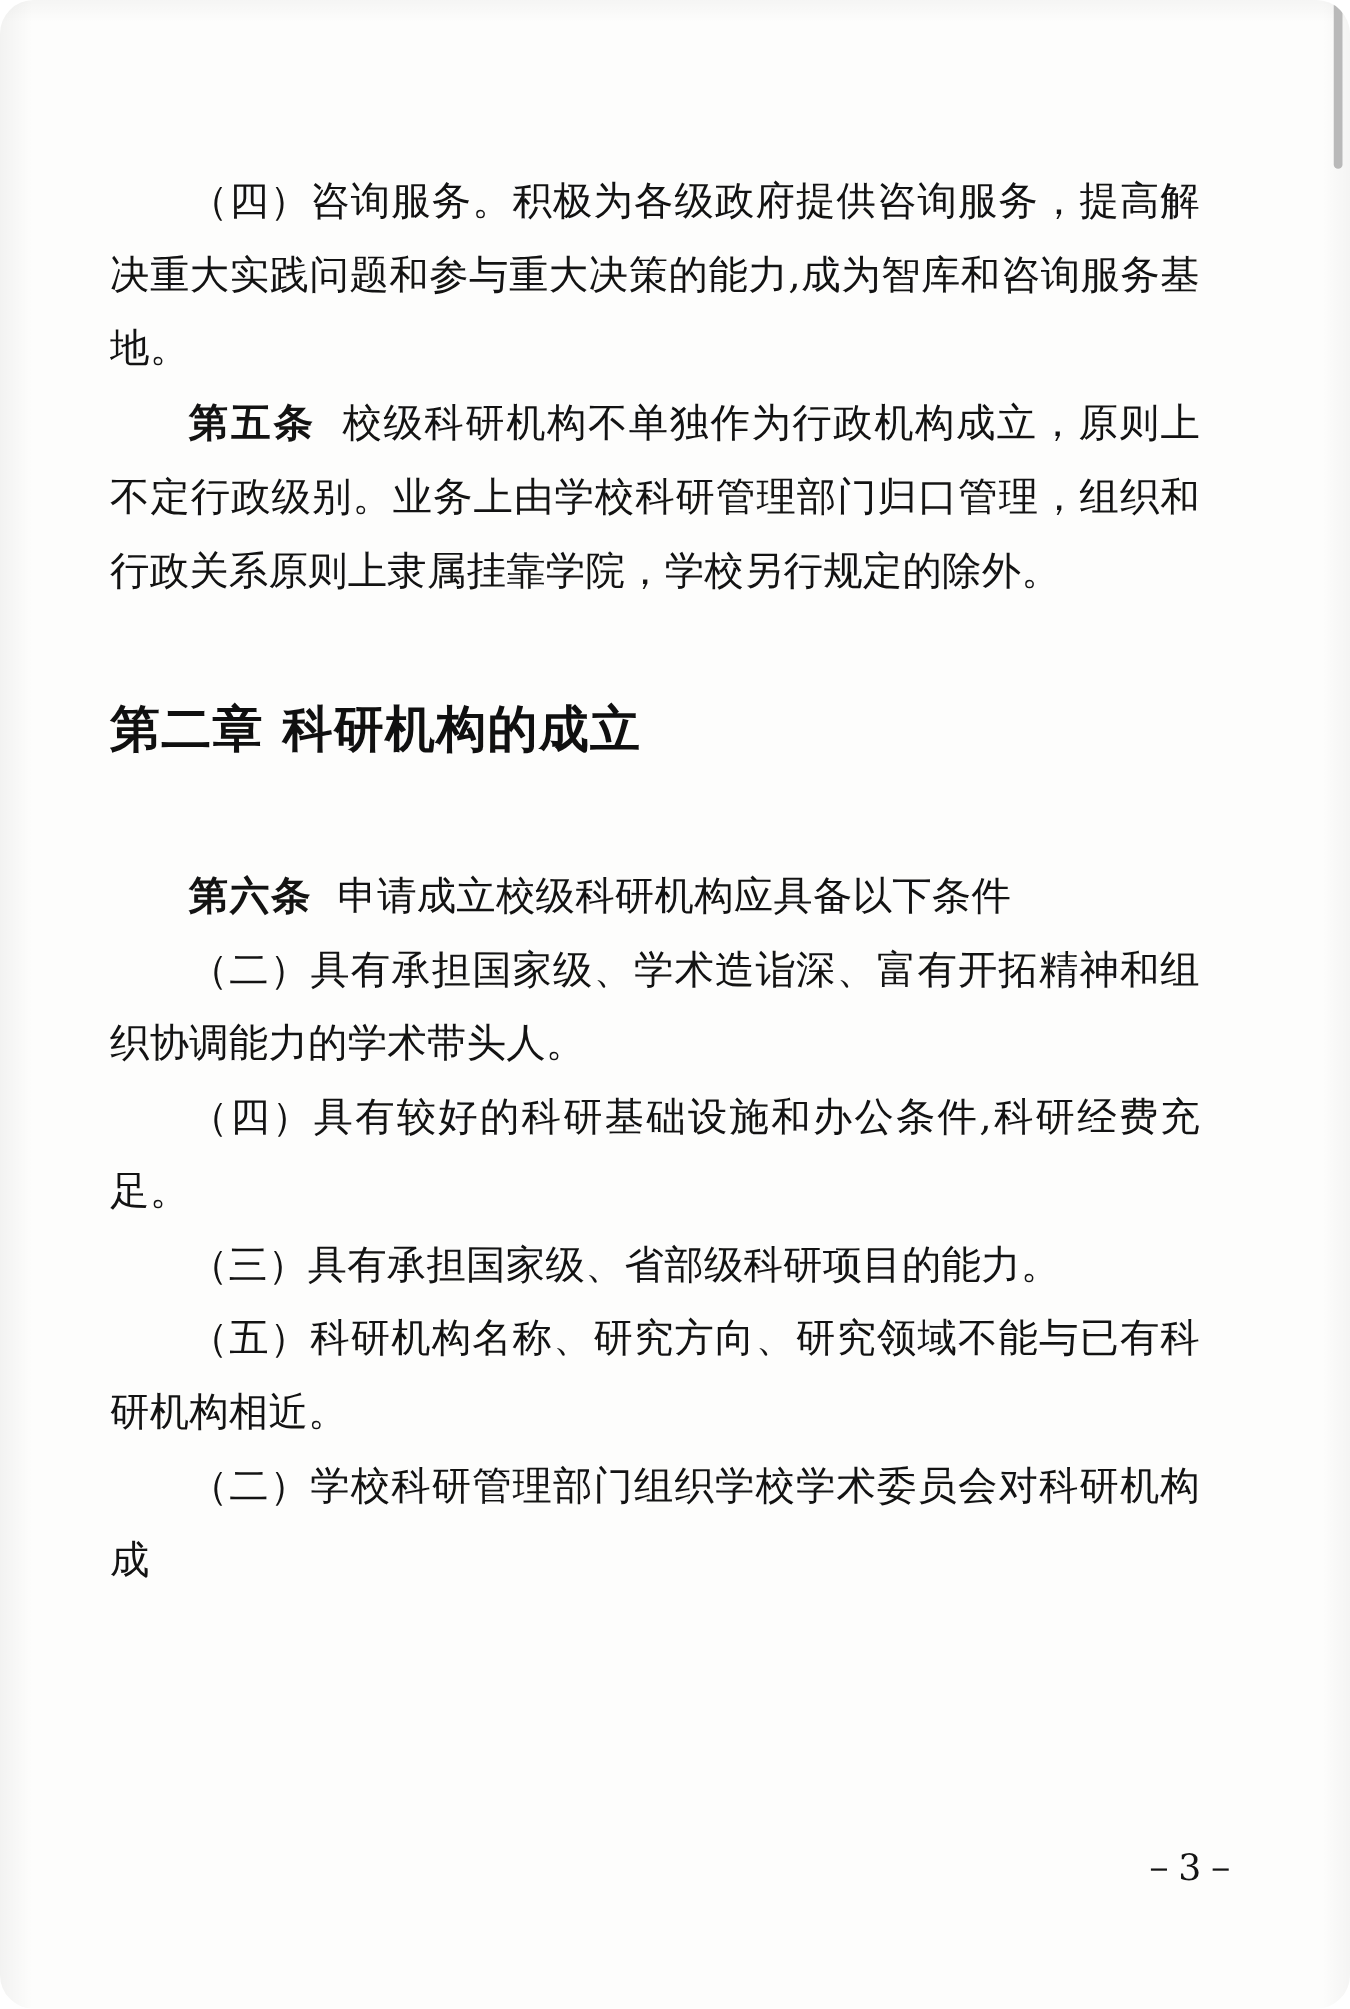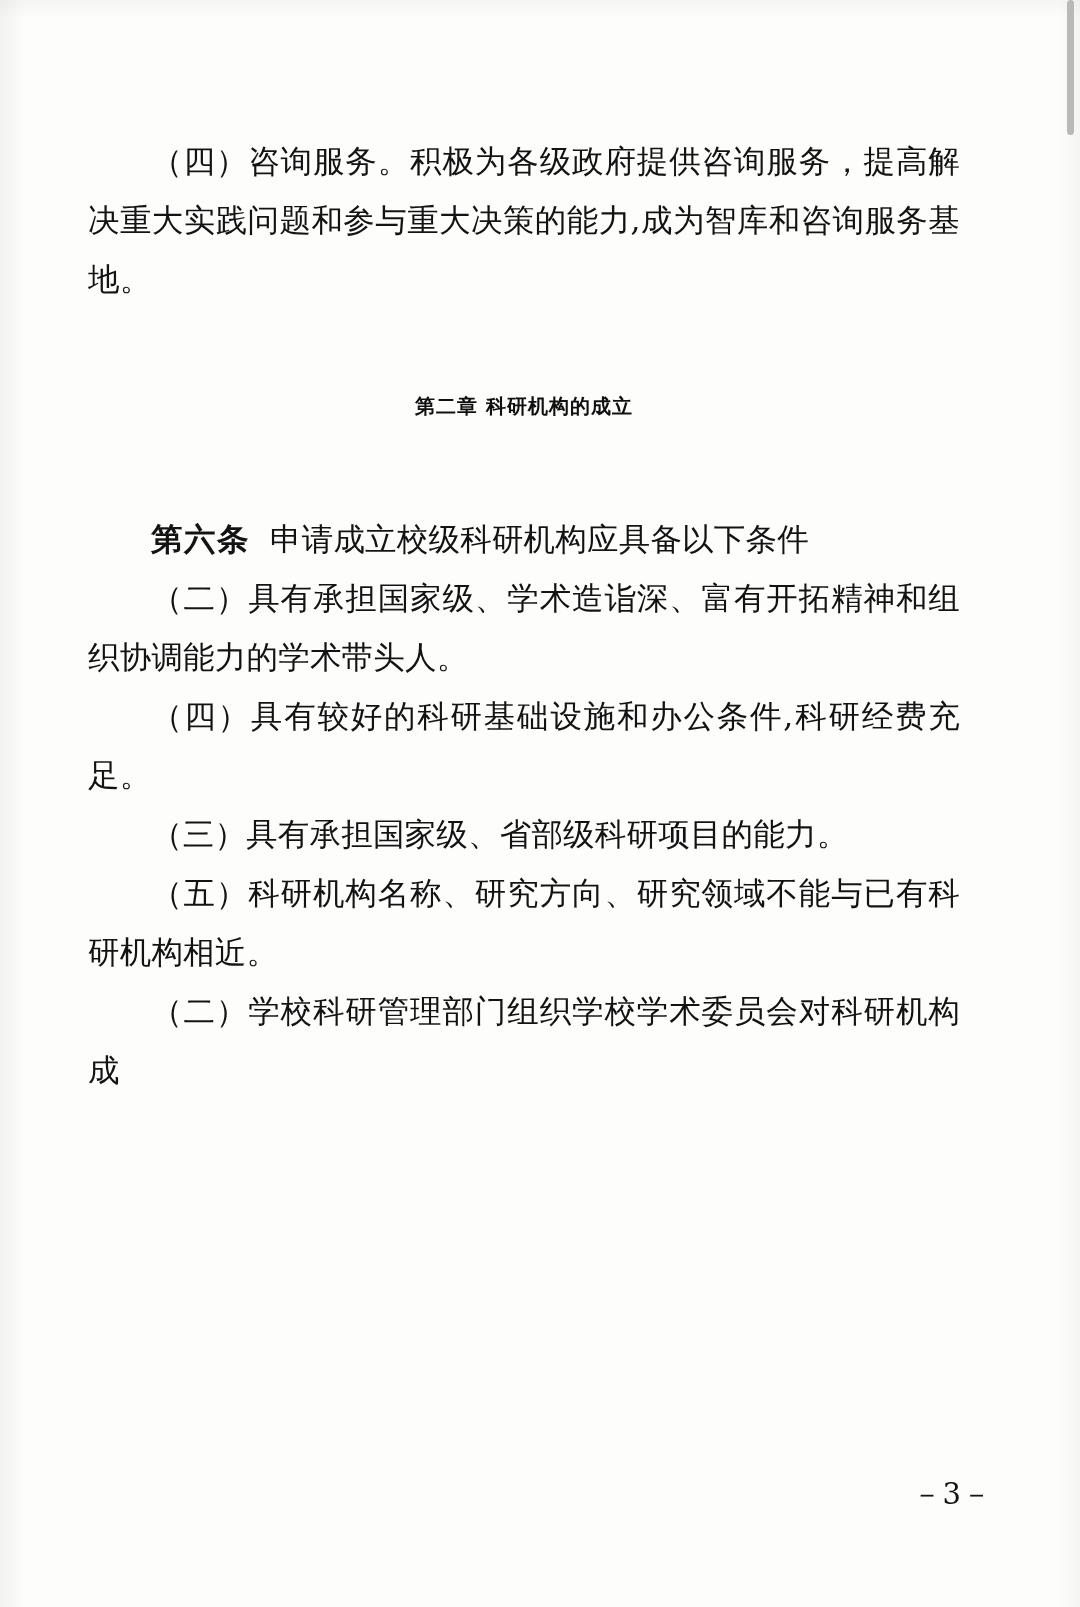--- a/index.html
+++ b/index.html
@@ -9,20 +9,21 @@
   }
   body {
     font-family: "DejaVu Serif", serif;
   }
   .page {
     position: relative;
     width: 1080px;
     height: 1607px;
     background: #fdfdfc;
     overflow: hidden;
+    border-radius: 27px;
   }
   
   .page::before {
     content: "";
     position: absolute;
     top: 0; left: 0; right: 0; bottom: 0;
     pointer-events: none;
     background:
       linear-gradient(to right, rgba(0,0,0,0.045) 0px, rgba(0,0,0,0.0) 26px),
       linear-gradient(to left, rgba(0,0,0,0.035) 0px, rgba(0,0,0,0.0) 22px),
@@ -61,23 +62,22 @@
   .art-label {
     font-weight: bold;
     letter-spacing: 1.5px;
   }
   .art-gap {
     display: inline-block;
     width: 20px;
   }
   h2.chapter {
     margin: 0;
-    font-size: 20px;
+    font-size: 40px;
     font-weight: bold;
-    text-align: center;
     color: #101010;
     letter-spacing: 1px;
     line-height: 50px;
   }
   .spacer-before-chapter { height: 72px; }
   .spacer-after-chapter { height: 78px; }
   .footer {
     position: absolute;
     left: 0;
     right: 88px;
@@ -92,20 +92,21 @@
 <body>
 
 <div class="page">
 
   <div class="scrollbar"></div>
 
   <div class="content">
 
     <p class="indent">（四）咨询服务。积极为各级政府提供咨询服务，提高解决重大实践问题和参与重大决策的能力,成为智库和咨询服务基地。</p>
 
+    <p class="indent-article"><span class="art-label">第五条</span><span class="art-gap"></span><span>校级科研机构不单独作为行政机构成立，原则上不定行政级别。业务上由学校科研管理部门归口管理，组织和行政关系原则上隶属挂靠学院，学校另行规定的除外。</span></p>
 
     <div class="spacer-before-chapter"></div>
     <h2 class="chapter">第二章  科研机构的成立</h2>
     <div class="spacer-after-chapter"></div>
 
     <p class="indent-article"><span class="art-label">第六条</span><span class="art-gap"></span><span>申请成立校级科研机构应具备以下条件</span></p>
 
 
     <p class="indent">（二）具有承担国家级、学术造诣深、富有开拓精神和组织协调能力的学术带头人。</p>
 

